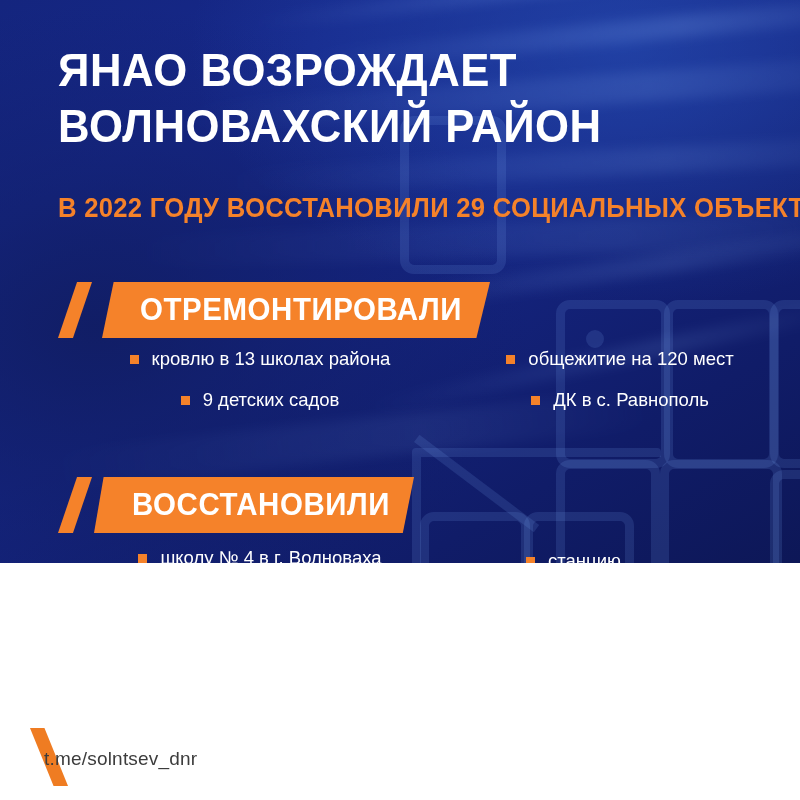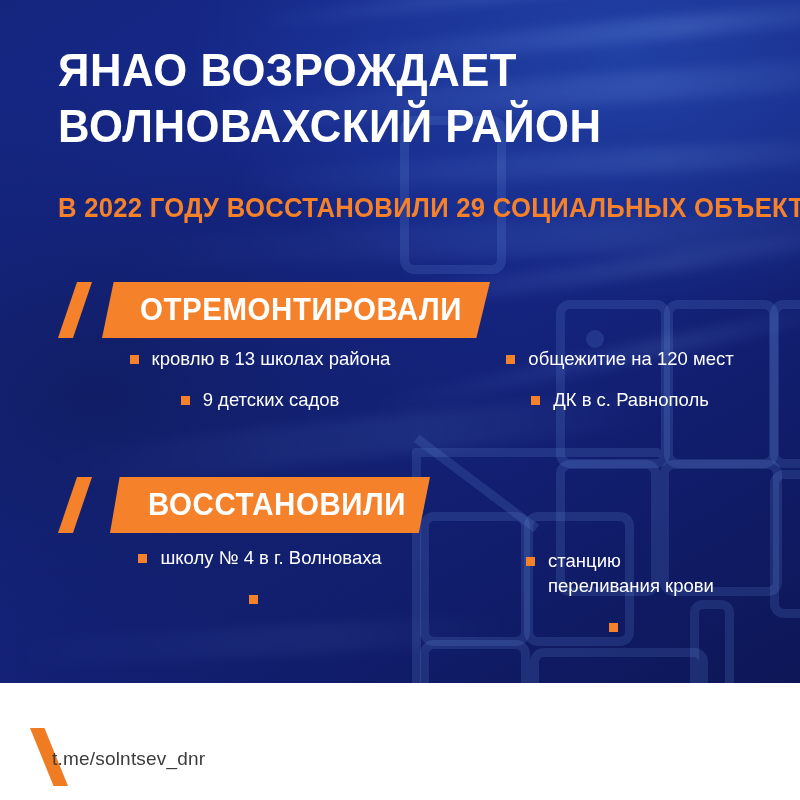--- a/index.html
+++ b/index.html
@@ -20,21 +20,21 @@
     height: 800px;
     overflow: hidden;
     background: #ffffff;
   }
 
   
   .stage {
     position: absolute;
     left: 0; top: 0;
     width: 800px;
-    height: 683px;
+    height: 563px;
     overflow: hidden;
     background:
       radial-gradient(ellipse 700px 420px at 78% 8%, rgba(42,86,190,0.55) 0%, rgba(18,34,120,0) 62%),
       radial-gradient(ellipse 620px 460px at 12% 58%, rgba(16,28,96,0.85) 0%, rgba(16,28,96,0) 70%),
       linear-gradient(150deg, #14257e 0%, #16288a 22%, #152582 48%, #101c68 78%, #0d1757 100%);
   }
 
   
   .streak {
     position: absolute;
@@ -177,21 +177,21 @@
     position: absolute;
     left: 30px;
     top: 16px;
     width: 38px;
     height: 58px;
     background: #ef7c22;
     clip-path: polygon(0% 0%, 38% 0%, 100% 100%, 62% 100%);
   }
   .footer-url {
     position: absolute;
-    left: 52px;
+    left: 44px;
     top: 36px;
     color: #3c3c3c;
     font-size: 19px;
     letter-spacing: 0.2px;
   }
 </style>
 </head>
 <body>
 
 <div id="poster">
@@ -258,21 +258,21 @@
         <span class="li-text">общежитие на 120 мест</span>
       </div>
       <div class="li">
         <span class="bullet"></span>
         <span class="li-text">ДК в с. Равнополь</span>
       </div>
     </div>
 
     <div class="banner-row" style="left:58px; top:457px; width:400px;">
       <div class="chev"></div>
-      <div class="banner" style="left:52px; width:320px;">
+      <div class="banner" style="left:36px; width:320px;">
         <span class="banner-label">ВОССТАНОВИЛИ</span>
       </div>
     </div>
 
     <div class="list" style="left:90px; top:545px; width:340px;">
       <div class="li">
         <span class="bullet"></span>
         <span class="li-text">школу № 4 в г. Волноваха</span>
       </div>
       <div class="li">

